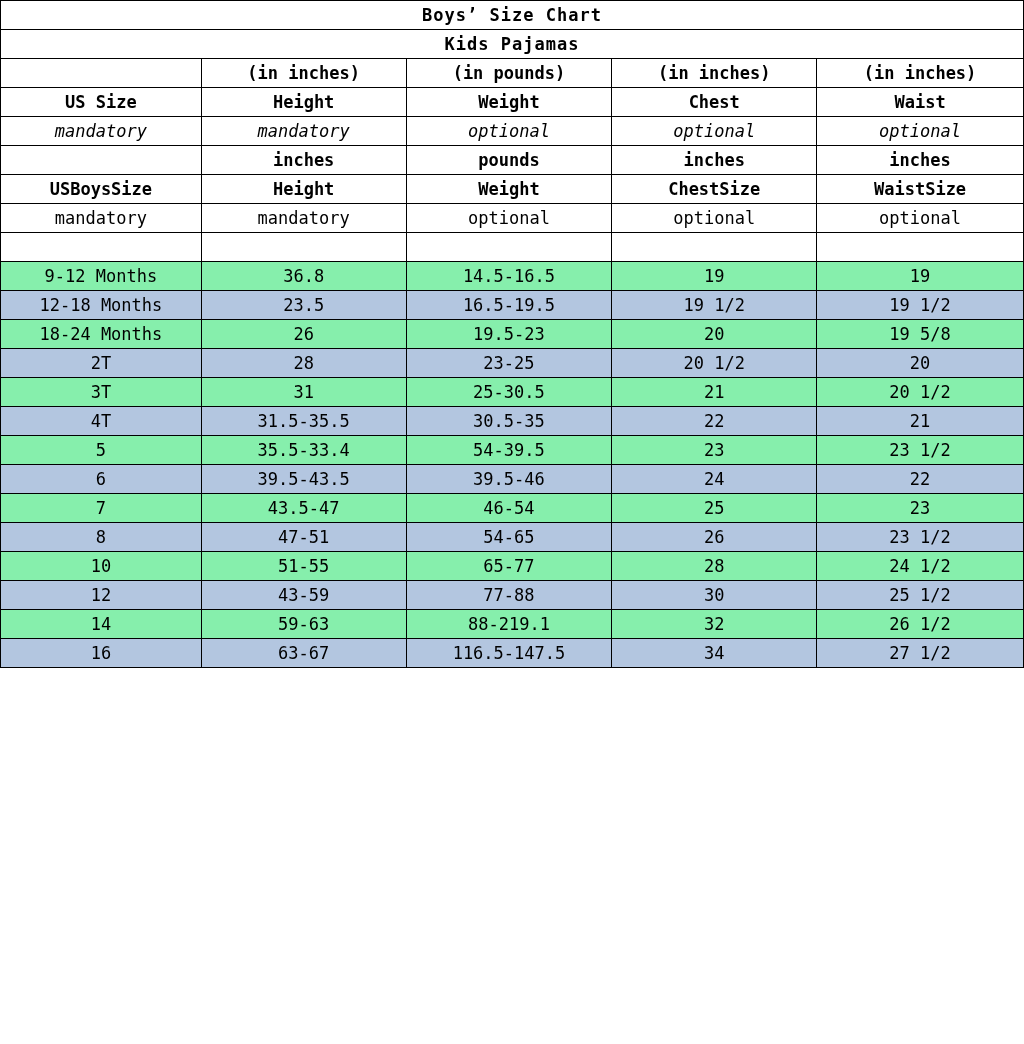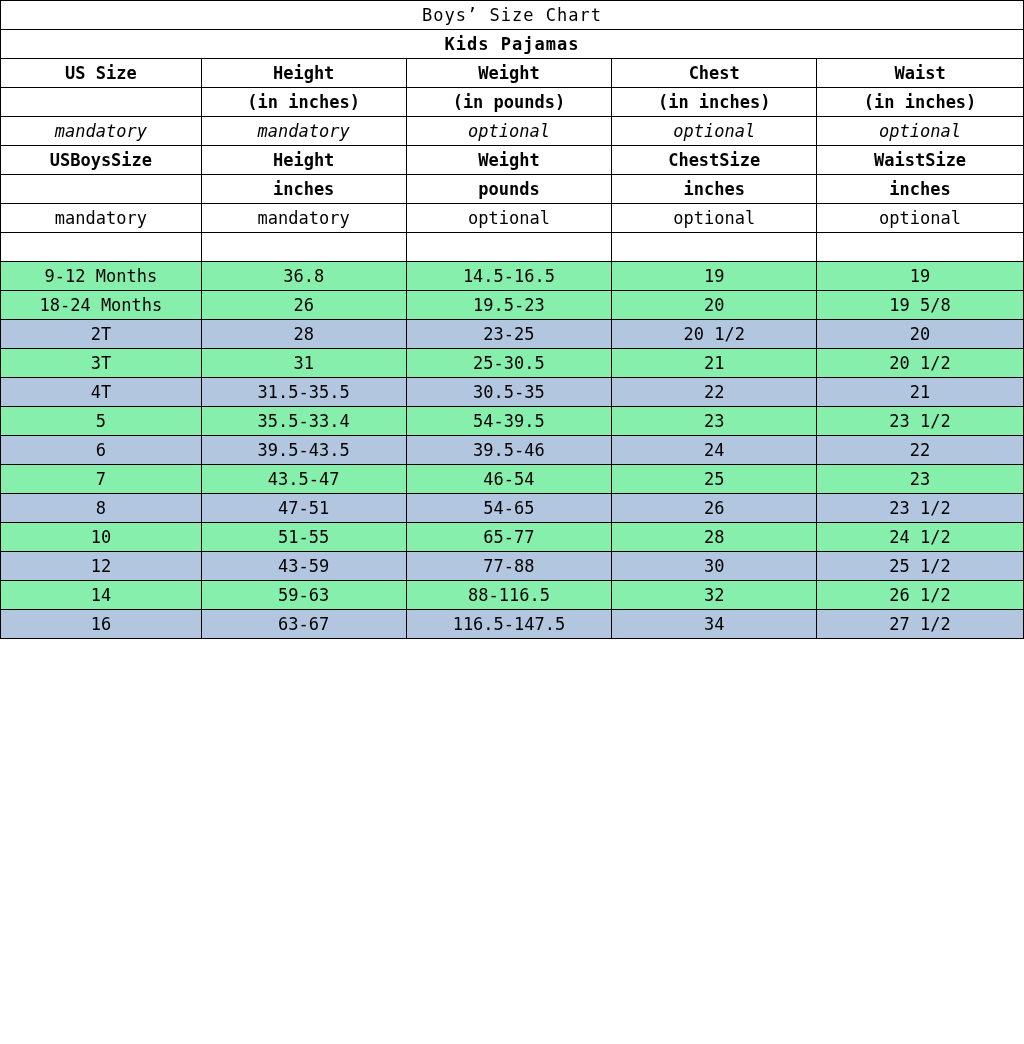--- a/index.html
+++ b/index.html
@@ -24,21 +24,21 @@
     text-align: center;
     vertical-align: middle;
     font-size: 17px;
     padding: 0;
     height: 28px;
     white-space: nowrap;
     overflow: hidden;
   }
   .title-row td {
     font-size: 25px;
-    font-weight: normal;
+    font-weight: bold;
     letter-spacing: 1px;
     height: 38px;
   }
   .subtitle-row td {
     font-size: 22px;
     font-weight: bold;
     letter-spacing: 1px;
     height: 32px;
   }
   .head-row td {
@@ -92,54 +92,54 @@
       <col class="c4">
   </colgroup>
   <tbody>
     <tr class="title-row">
       <td colspan="5">Boys’ Size Chart</td>
     </tr>
     <tr class="subtitle-row">
       <td colspan="5">Kids Pajamas</td>
     </tr>
     <tr class="head-row">
+      <td></td>
+      <td>(in inches)</td>
+      <td>(in pounds)</td>
+      <td>(in inches)</td>
+      <td>(in inches)</td>
+    </tr>
+    <tr class="head-row">
       <td>US Size</td>
       <td>Height</td>
       <td>Weight</td>
       <td>Chest</td>
       <td>Waist</td>
     </tr>
-    <tr class="head-row">
-      <td></td>
-      <td>(in inches)</td>
-      <td>(in pounds)</td>
-      <td>(in inches)</td>
-      <td>(in inches)</td>
-    </tr>
     <tr class="italic-row">
       <td>mandatory</td>
       <td>mandatory</td>
       <td>optional</td>
       <td>optional</td>
       <td>optional</td>
+    </tr>
+    <tr class="bold-row">
+      <td></td>
+      <td>inches</td>
+      <td>pounds</td>
+      <td>inches</td>
+      <td>inches</td>
     </tr>
     <tr class="bold-row">
       <td>USBoysSize</td>
       <td>Height</td>
       <td>Weight</td>
       <td>ChestSize</td>
       <td>WaistSize</td>
     </tr>
-    <tr class="bold-row">
-      <td></td>
-      <td>inches</td>
-      <td>pounds</td>
-      <td>inches</td>
-      <td>inches</td>
-    </tr>
     <tr class="plain-row">
       <td>mandatory</td>
       <td>mandatory</td>
       <td>optional</td>
       <td>optional</td>
       <td>optional</td>
     </tr>
     <tr class="spacer-row">
       <td></td>
       <td></td>
@@ -148,20 +148,27 @@
       <td></td>
     </tr>
 
     <tr class="data-row band-orange">
       <td>9-12 Months</td>
       <td>36.8</td>
       <td>14.5-16.5</td>
       <td>19</td>
       <td>19</td>
     </tr>
+    <tr class="data-row band-blue">
+      <td>12-18 Months</td>
+      <td>23.5</td>
+      <td>16.5-19.5</td>
+      <td>19 1/2</td>
+      <td>19 1/2</td>
+    </tr>
     <tr class="data-row band-orange">
       <td>18-24 Months</td>
       <td>26</td>
       <td>19.5-23</td>
       <td>20</td>
       <td>19 5/8</td>
     </tr>
     <tr class="data-row band-blue">
       <td>2T</td>
       <td>28</td>
@@ -221,21 +228,21 @@
     <tr class="data-row band-blue">
       <td>12</td>
       <td>43-59</td>
       <td>77-88</td>
       <td>30</td>
       <td>25 1/2</td>
     </tr>
     <tr class="data-row band-orange">
       <td>14</td>
       <td>59-63</td>
-      <td>88-116.5</td>
+      <td>88-219.1</td>
       <td>32</td>
       <td>26 1/2</td>
     </tr>
     <tr class="data-row band-blue">
       <td>16</td>
       <td>63-67</td>
       <td>116.5-147.5</td>
       <td>34</td>
       <td>27 1/2</td>
     </tr>

